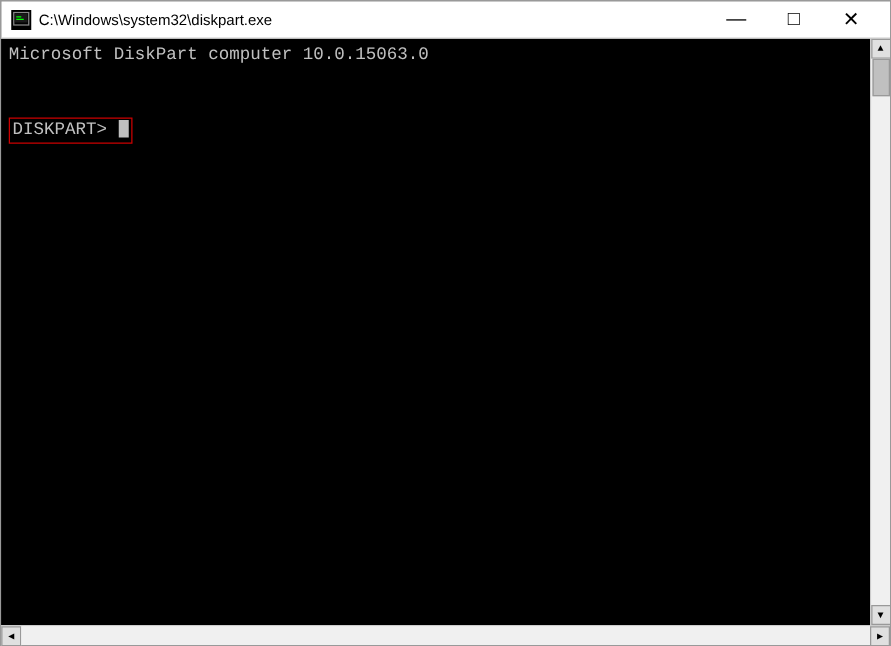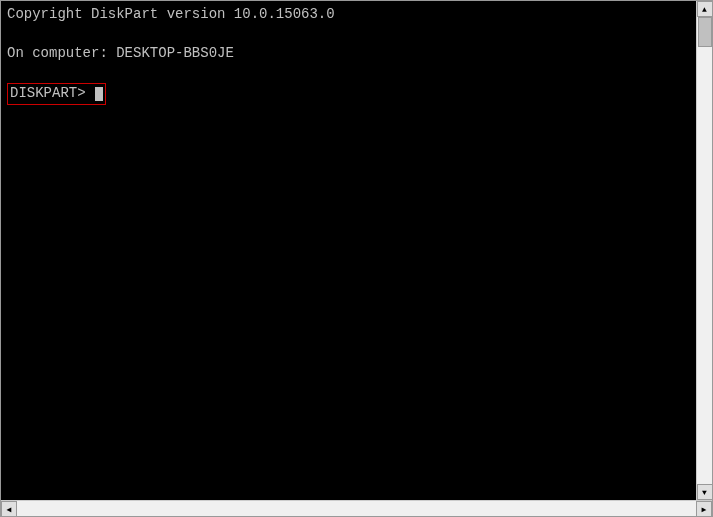--- a/index.html
+++ b/index.html
@@ -179,26 +179,41 @@
     .scroll-track-h {
       flex: 1;
       background: #f0f0f0;
     }
   </style>
 </head>
 <body>
 
 <div class="window">
 
+  <div class="title-bar">
+    <span class="title-bar-icon">
+      <svg viewBox="0 0 14 14" fill="none">
+        <rect x="1" y="1" width="12" height="10" fill="#000" stroke="#888" stroke-width="1"></rect>
+        <rect x="2" y="2" width="10" height="7" fill="#1a1a1a"></rect>
+        <rect x="3" y="4" width="4" height="1" fill="#0f0"></rect>
+        <rect x="3" y="6" width="6" height="1" fill="#0f0"></rect>
+      </svg>
+    </span>
+    <span class="title-text">C:\Windows\system32\diskpart.exe</span>
+    <div class="title-controls">
+      <button class="title-btn">—</button>
+      <button class="title-btn">□</button>
+      <button class="title-btn close-btn">✕</button>
+    </div>
+  </div>
 
   <div class="content-area">
     <div class="terminal">
-      <div>Copyright DiskPart version 10.0.15063.0</div>
+      <div>Microsoft DiskPart computer 10.0.15063.0</div>
       <div>&nbsp;</div>
-      <div>On computer: DESKTOP-BBS0JE</div>
       <div>&nbsp;</div>
       <div class="prompt-line">
         <span class="prompt-box">
           <span>DISKPART&gt; </span><span class="cursor"></span>
         </span>
       </div>
     </div>
 
     <div class="scrollbar">
       <div class="scroll-arrow">▲</div>

